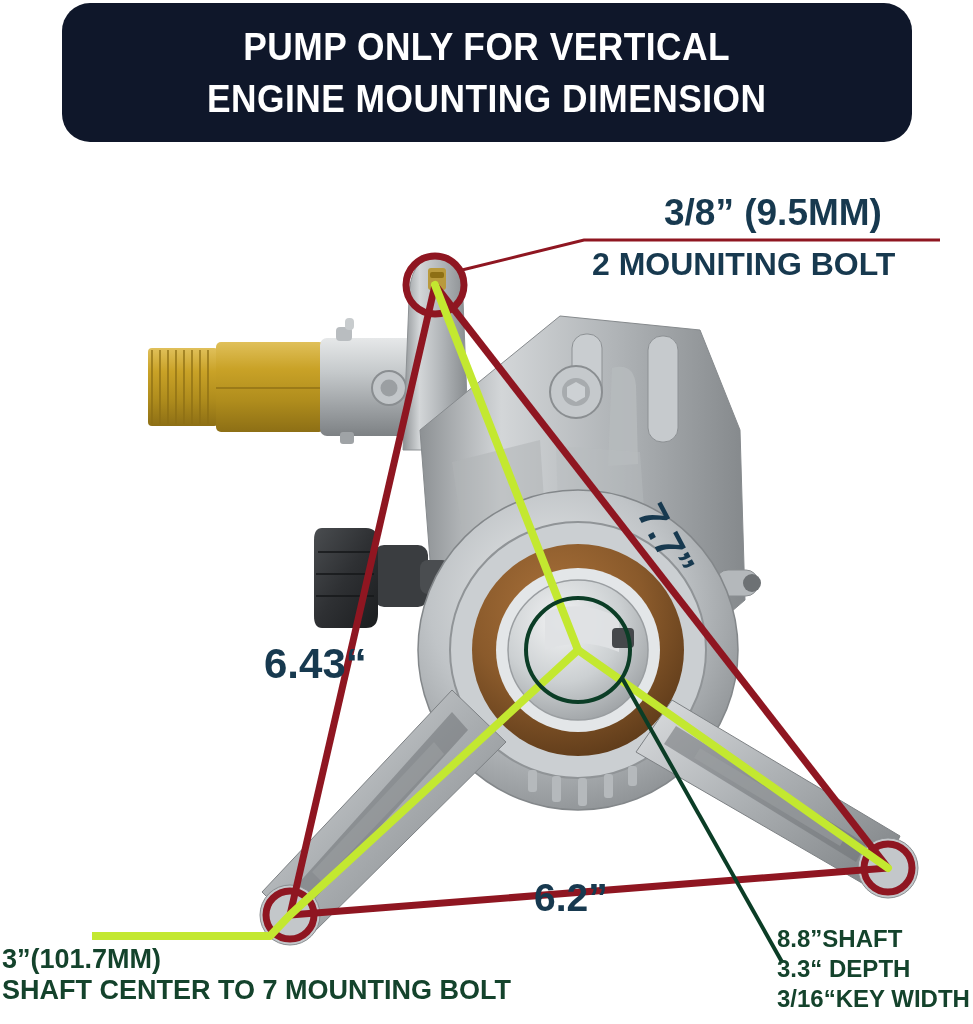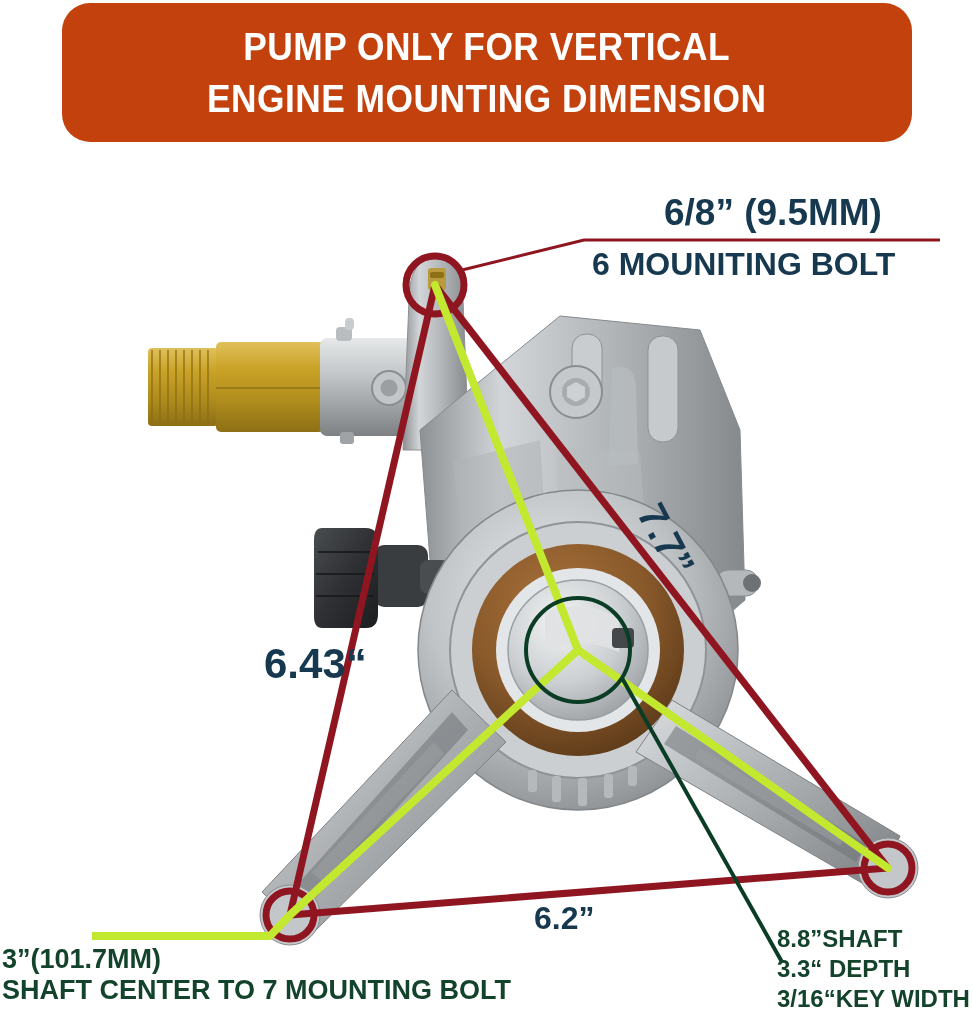--- a/index.html
+++ b/index.html
@@ -2,21 +2,21 @@
 <html><head>
 <meta charset="utf-8">
 <style>
   html,body{margin:0;padding:0;background:#ffffff;}
   body{width:973px;height:1024px;position:relative;overflow:hidden;
        font-family:"Liberation Sans", sans-serif;}
 
   
   #banner{
     position:absolute; left:62px; top:3px; width:850px; height:139px;
-    background:#c2410c; border-radius:28px;
+    background:#0f172a; border-radius:28px;
     display:flex; flex-direction:column; align-items:center; justify-content:center;gap:8px;
   }
   #banner .bline{
     color:#ffffff; font-weight:bold; letter-spacing:.5px;
     font-size:38px; line-height:44px; text-align:center;
     transform:scaleX(.93); font-family:"Liberation Sans", sans-serif;
   }
 
   
   #stage{position:absolute; left:0; top:0; width:973px; height:1024px;}
@@ -24,21 +24,21 @@
 
   
   .anno{position:absolute; font-weight:bold; white-space:pre;
         font-family:"Liberation Sans", sans-serif;}
   .navy{color:#17394f;}
   .green{color:#14432c;}
 
   #t-bolt-size{left:664px; top:192px; font-size:37px; letter-spacing:0px;}
   #t-bolt-cnt {left:592px; top:246px; font-size:32px;}
   #t-643      {left:224px; top:640px; font-size:42px;margin-left:40px;}
-  #t-62       {left:534px; top:900px; font-size:32px;}
+  #t-62       {left:534px; top:876px; font-size:39px;}
   #t-77       {left:668px; top:496px; font-size:40px;
                transform:rotate(62deg); transform-origin:left top;}
   #t-bl1      {left:2px;  top:944px; font-size:27px;}
   #t-bl2      {left:2px;  top:975px; font-size:27px;}
   #t-br1      {left:777px; top:925px; font-size:24px;}
   #t-br2      {left:777px; top:955px; font-size:24px;}
   #t-br3      {left:777px; top:985px; font-size:24px;}
 </style>
 </head>
 <body>
@@ -219,22 +219,22 @@
     <path d="M290 915 L270 936 L92 936"></path>
   </g>
 
   <g fill="none" stroke="#0b3d26" stroke-width="4">
     <circle cx="578" cy="650" r="52"></circle>
     <path d="M622 678 L782 962"></path>
   </g>
 </svg>
 </div>
 
-<div class="anno navy" id="t-bolt-size">6/8” (9.5MM)</div>
-<div class="anno navy" id="t-bolt-cnt">6 MOUNITING BOLT</div>
+<div class="anno navy" id="t-bolt-size">3/8” (9.5MM)</div>
+<div class="anno navy" id="t-bolt-cnt">2 MOUNITING BOLT</div>
 <div class="anno navy" id="t-643">6.43“</div>
 <div class="anno navy" id="t-62">6.2”</div>
 <div class="anno navy" id="t-77">7.7”</div>
 
 <div class="anno green" id="t-bl1">3”(101.7MM)</div>
 <div class="anno green" id="t-bl2">SHAFT CENTER TO 7 MOUNTING BOLT</div>
 
 <div class="anno green" id="t-br1">8.8”SHAFT</div>
 <div class="anno green" id="t-br2">3.3“ DEPTH</div>
 <div class="anno green" id="t-br3">3/16“KEY WIDTH</div>

